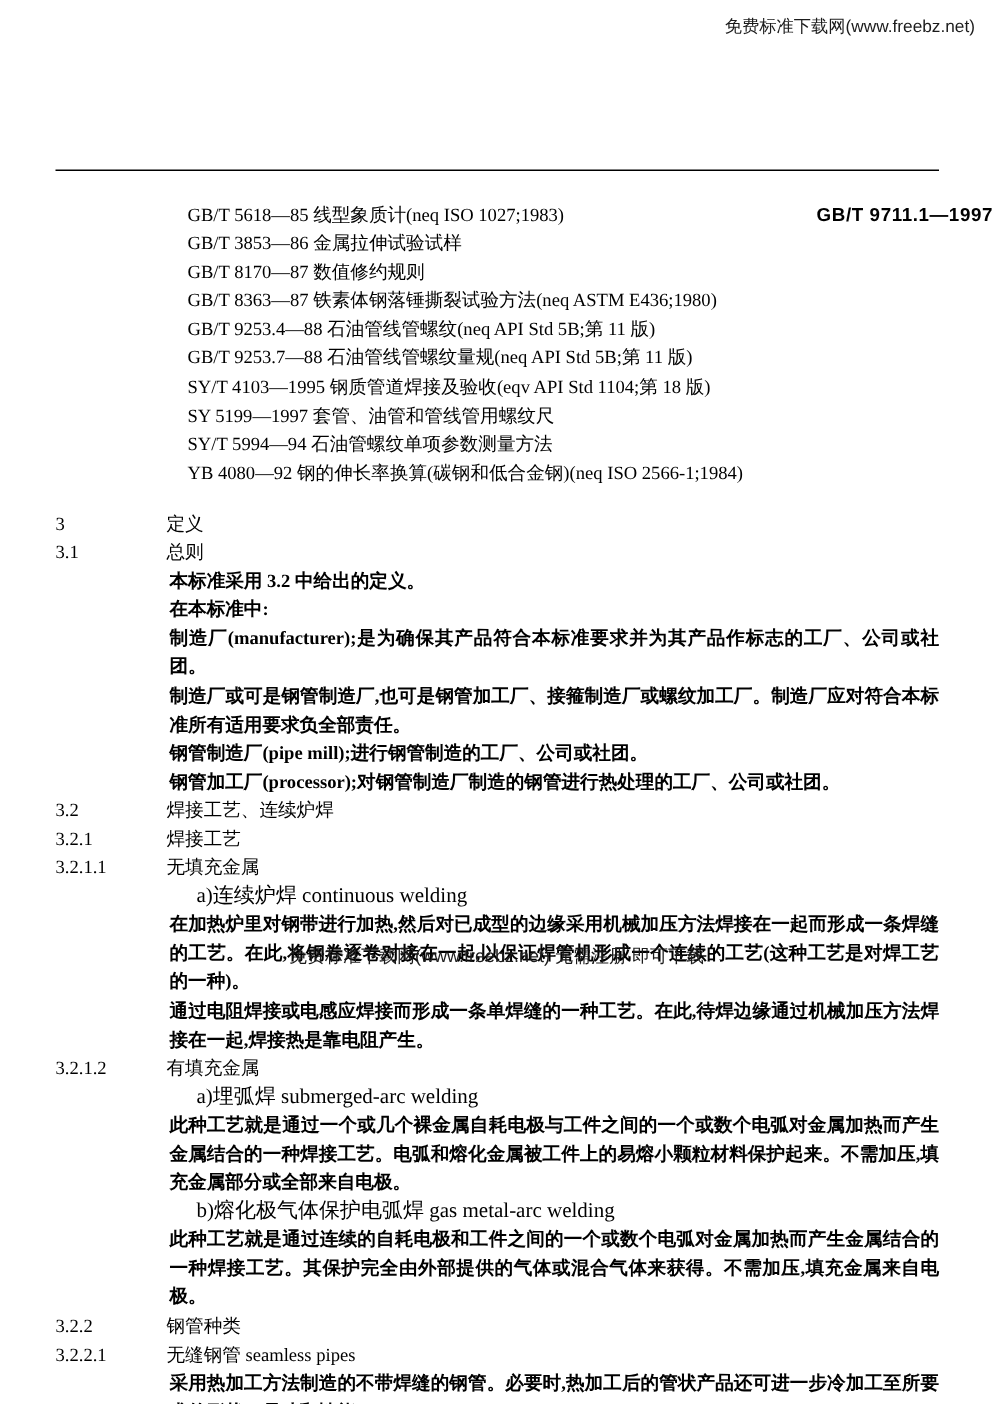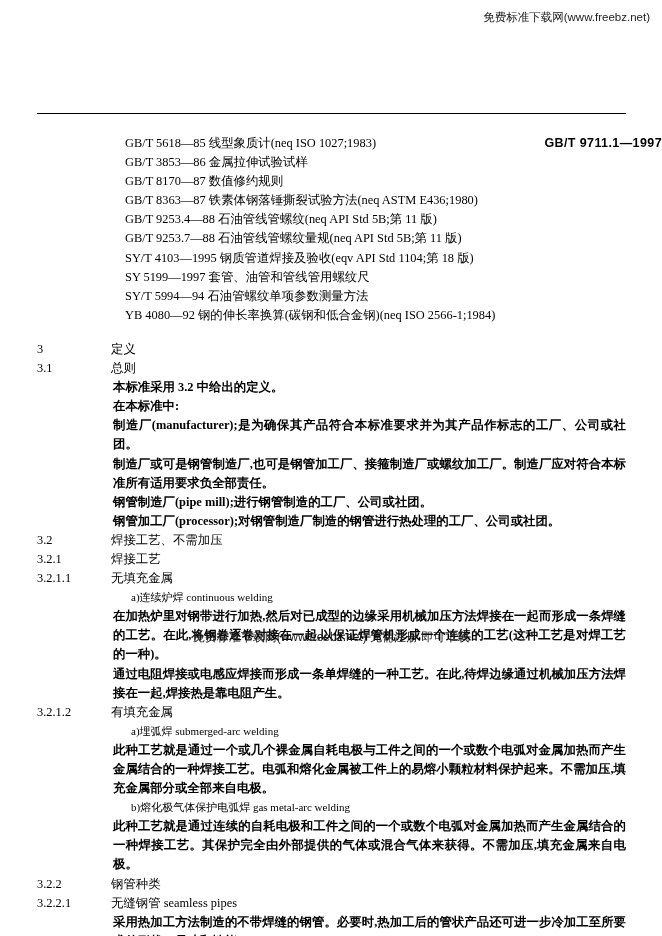--- a/index.html
+++ b/index.html
@@ -94,21 +94,21 @@
     margin: 0;
     padding-left: 76px;
     font-size: 12.4px;
     line-height: 19.1px;
     text-align: justify;
     font-weight: bold;
   }
   .sub-item {
     margin: 0;
     padding-left: 94px;
-    font-size: 11px;
+    font-size: 14px;
     line-height: 19.1px;
   }
   .note {
     margin: 0;
     padding-left: 76px;
     font-size: 10.6px;
     line-height: 17px;
   }
 </style>
 </head>
@@ -145,21 +145,21 @@
     </div>
 
     <p class="body-p">本标准采用 3.2 中给出的定义。</p>
     <p class="body-p">在本标准中:</p>
     <p class="body-p">制造厂(manufacturer);是为确保其产品符合本标准要求并为其产品作标志的工厂、公司或社团。</p>
     <p class="body-p">制造厂或可是钢管制造厂,也可是钢管加工厂、接箍制造厂或螺纹加工厂。制造厂应对符合本标准所有适用要求负全部责任。</p>
     <p class="body-p">钢管制造厂(pipe mill);进行钢管制造的工厂、公司或社团。</p>
     <p class="body-p">钢管加工厂(processor);对钢管制造厂制造的钢管进行热处理的工厂、公司或社团。</p>
 
     <div class="sec-head">
-      <span class="num">3.2</span><span>焊接工艺、不需加压</span>
+      <span class="num">3.2</span><span>焊接工艺、连续炉焊</span>
     </div>
 
     <div class="sec-head">
       <span class="num">3.2.1</span><span>焊接工艺</span>
     </div>
 
     <div class="sec-head">
       <span class="num">3.2.1.1</span><span>无填充金属</span>
     </div>
 

